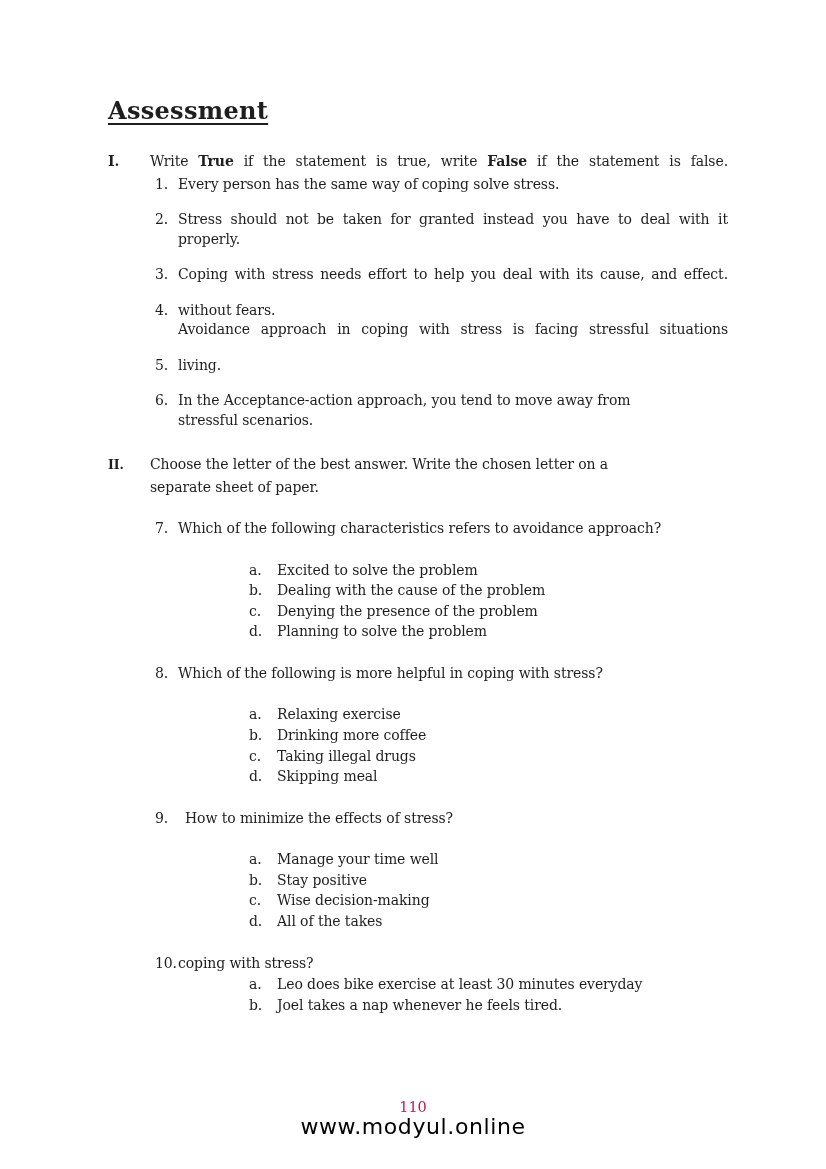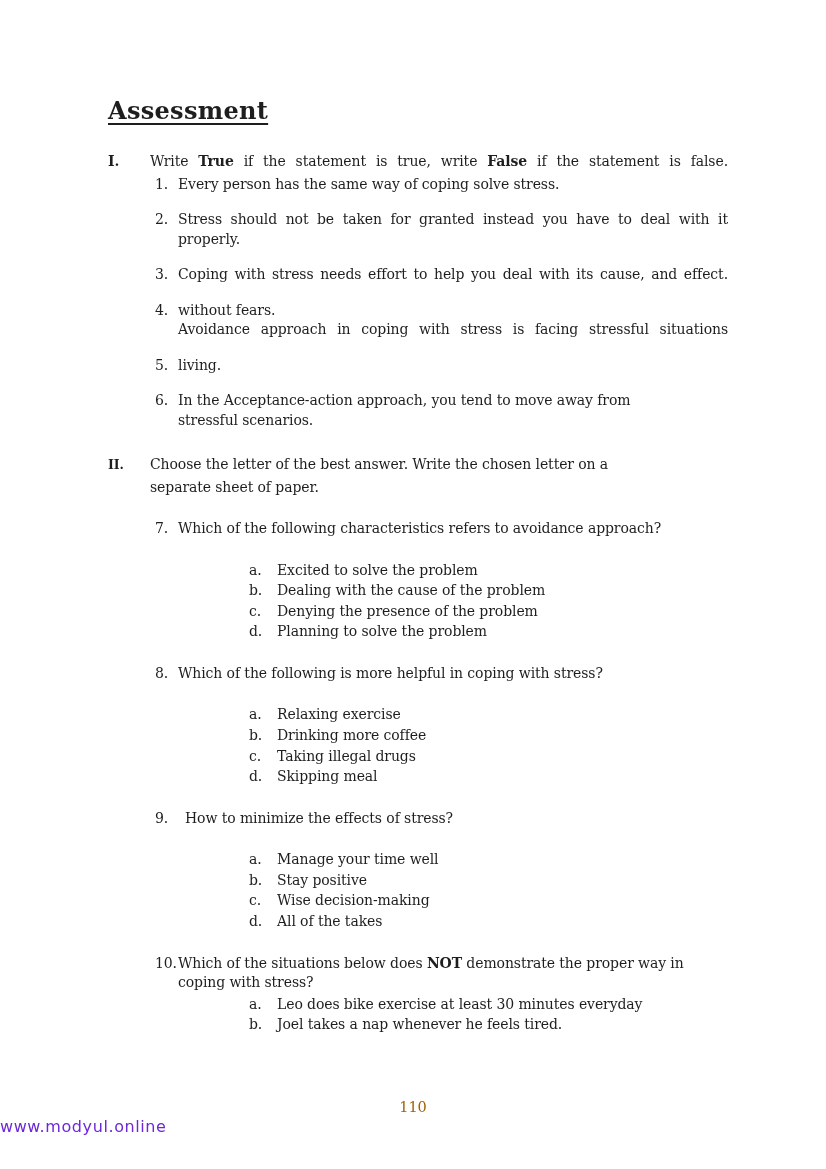--- a/index.html
+++ b/index.html
@@ -63,33 +63,33 @@
   .letter { width: 28px; flex-shrink: 0; }
   .opt-text { flex: 1; white-space: nowrap; }
   .pagenum {
     position: absolute;
     top: 1098px;
     left: 0;
     width: 100%;
     text-align: center;
     font-size: 14.5px;
     line-height: 19px;
-    color: #a16207;
+    color: #be185d;
   }
   .watermark {
     position: absolute;
     top: 1117px;
     left: 0;
     width: 100%;
-    text-align: left;
+    text-align: center;
     font-family: "DejaVu Sans", sans-serif;
-    font-size: 16px;
+    font-size: 22px;
     line-height: 20px;
     letter-spacing: 0.6px;
-    color: #6d28d9;
+    color: #000000;
   }
 </style>
 </head>
 <body>
 
 <div class="page">
   <div class="content">
 
     <div class="title-wrap">
       <h1 class="title">Assessment</h1>
@@ -229,21 +229,20 @@
               <div class="opt">
                 <span class="letter">d.</span>
                 <span class="opt-text">All of the takes</span>
               </div>
             </div>
           </div>
           <div class="question">
             <div class="row">
               <span class="num">10.</span>
               <div class="txt">
-                <div class="line"><span>Which of the situations below does </span><span class="b">NOT</span><span> demonstrate the proper way in</span></div>
                 <div class="line"><span>coping with stress?</span></div>
               </div>
             </div>
             <div class="opts tight">
               <div class="opt">
                 <span class="letter">a.</span>
                 <span class="opt-text">Leo does bike exercise at least 30 minutes everyday</span>
               </div>
               <div class="opt">
                 <span class="letter">b.</span>

